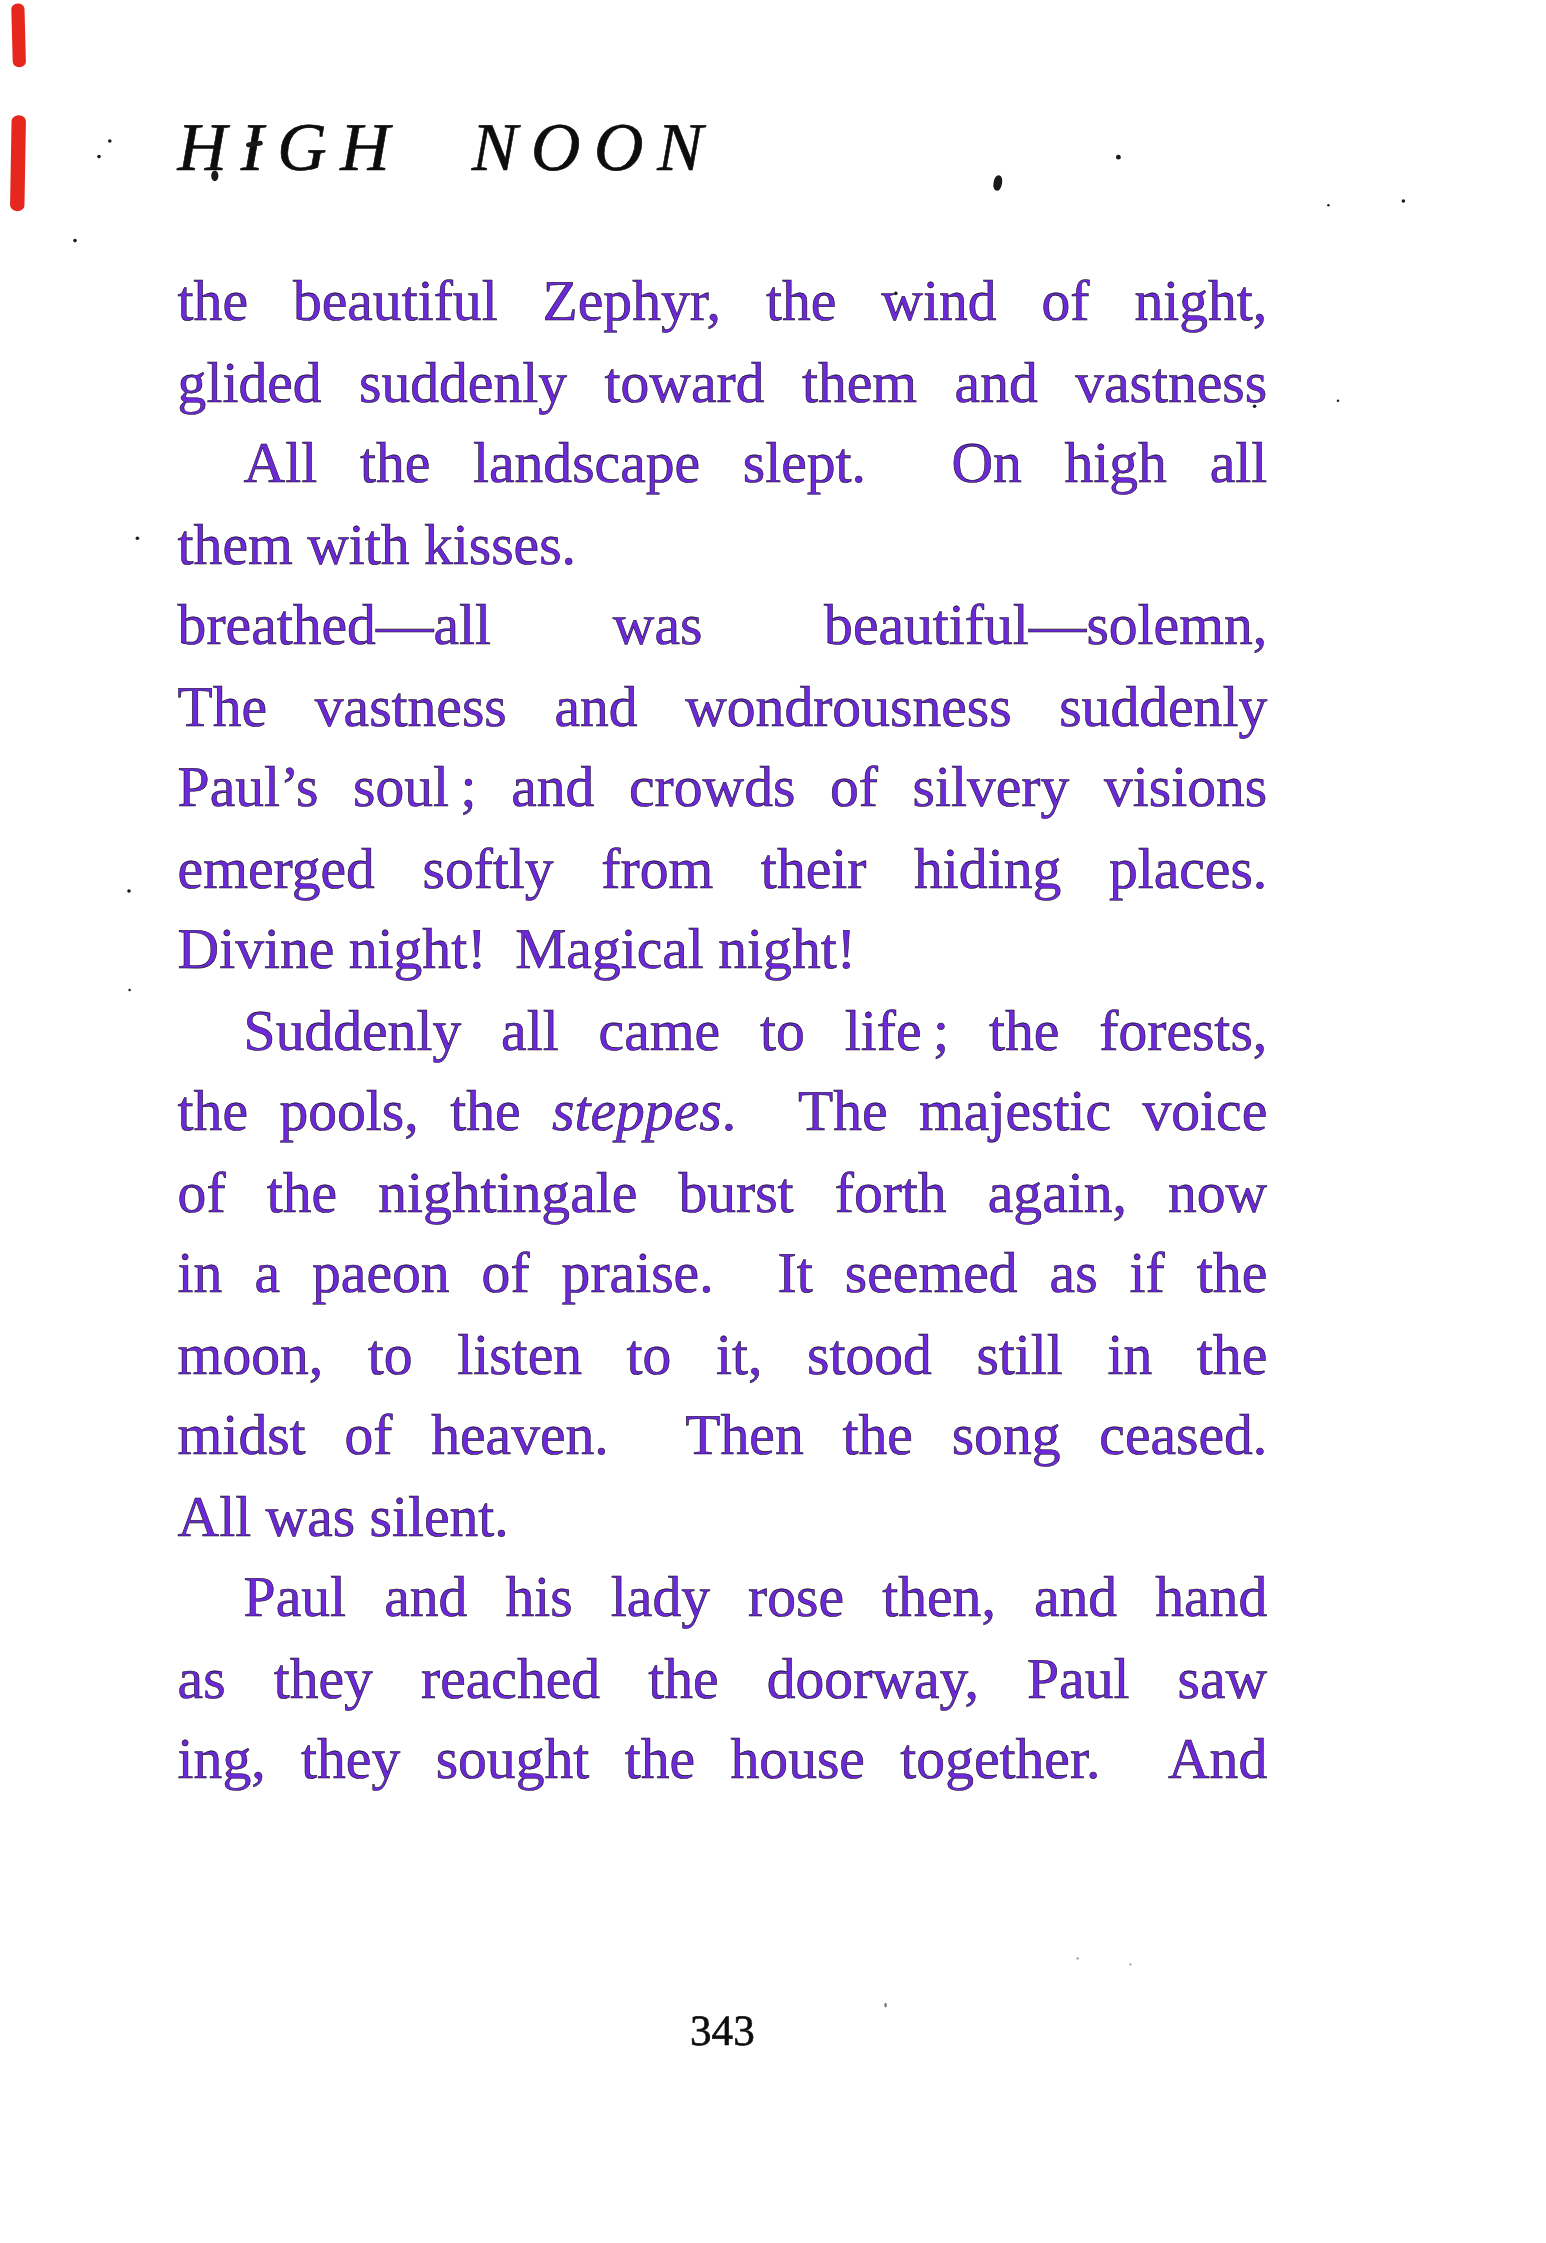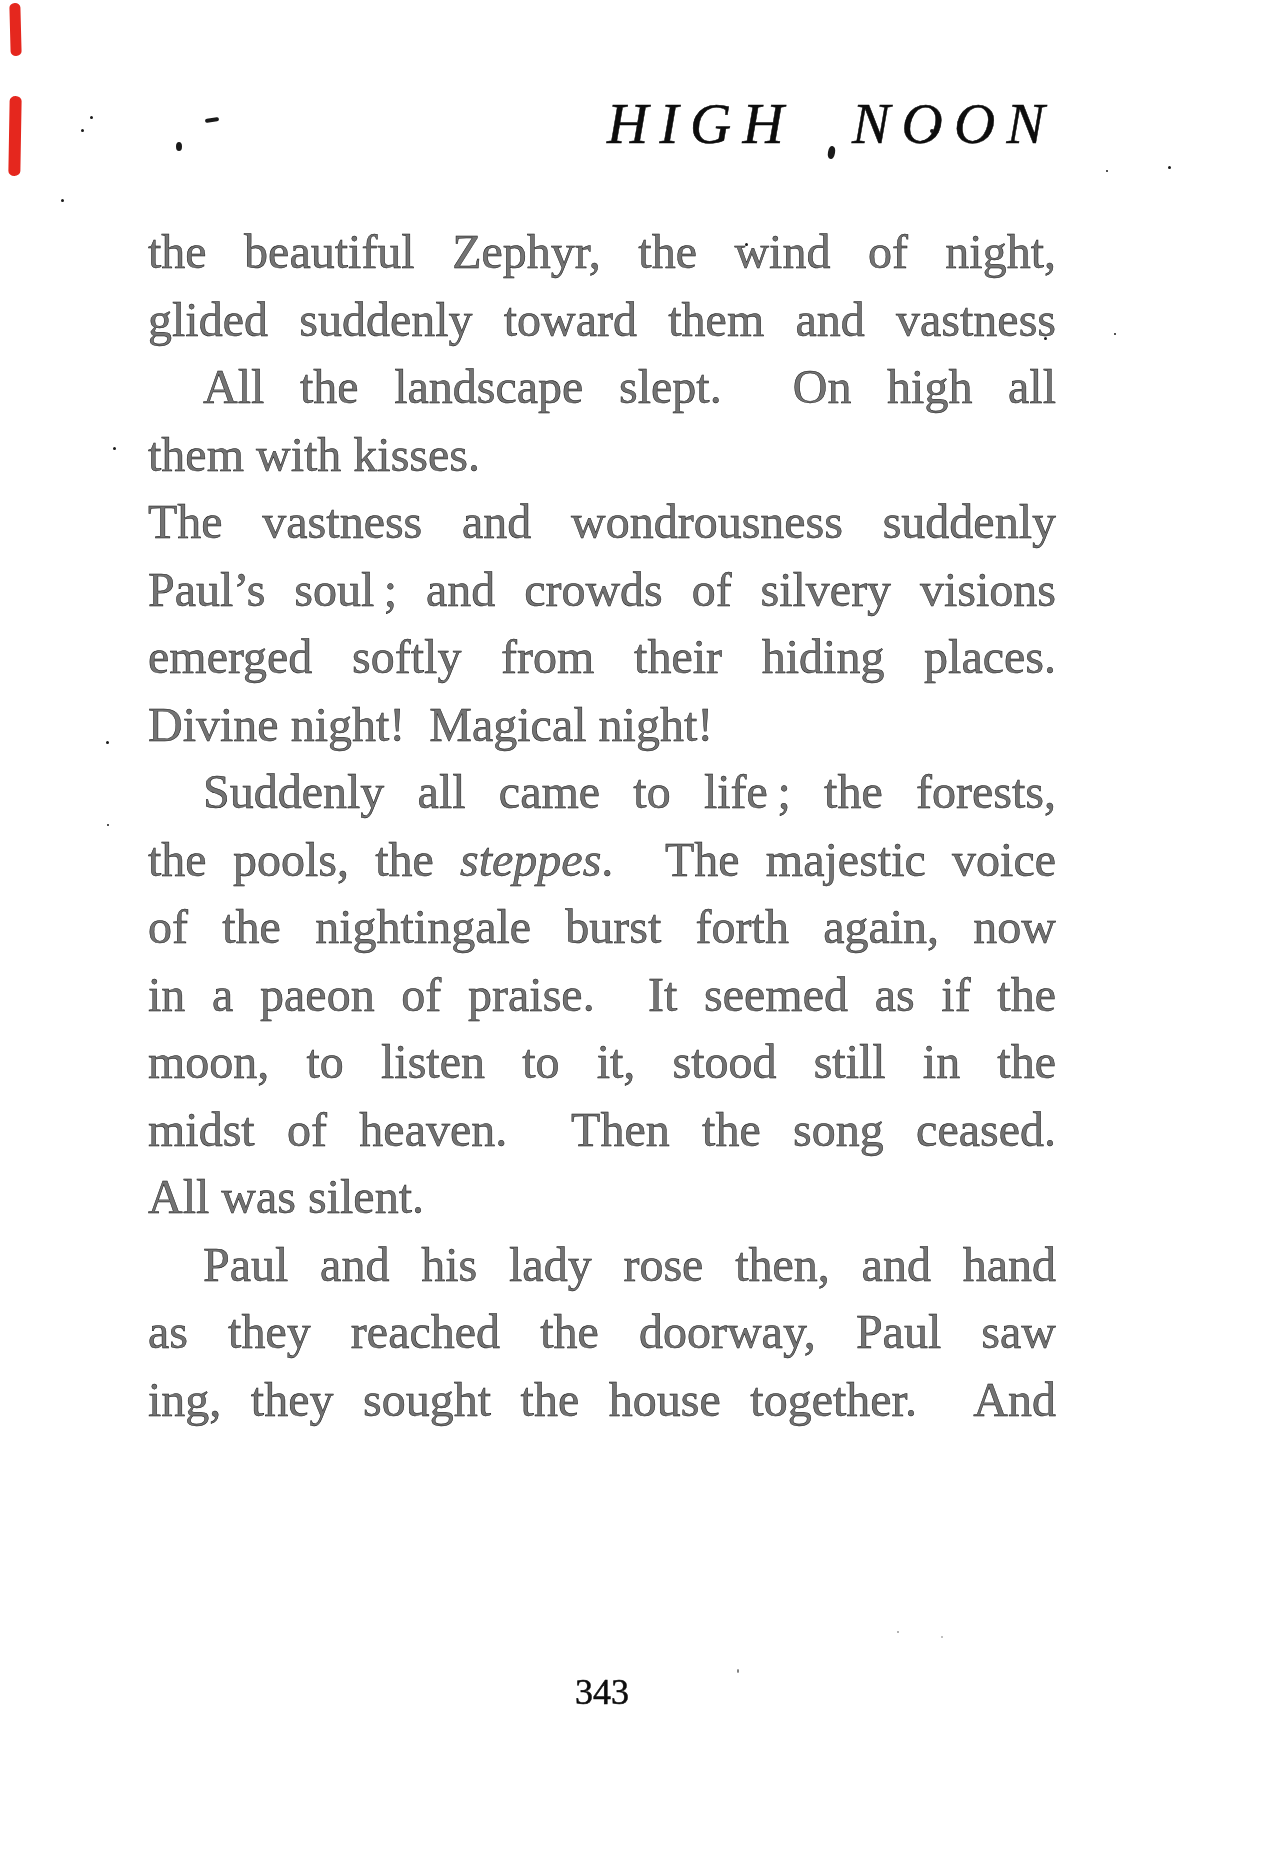--- a/index.html
+++ b/index.html
@@ -10,21 +10,21 @@
     font-family: "Liberation Serif", serif;
   }
   .page {
     position: absolute; left: 0; top: 0;
     width: 1288px; height: 1869px;
     background: #ffffff;
   }
   .running-head {
     position: absolute;
     left: 148px; top: 84px; width: 908px;
-    text-align: right;
+    text-align: left;
     font-style: italic;
     font-size: 57px;
     line-height: 80px;
     letter-spacing: 0.20em;
     word-spacing: 0.55em;
     color: #0d0d0d;
     -webkit-text-stroke: 0.5px #0d0d0d;
     white-space: nowrap;
   }
   .body-text {
@@ -72,25 +72,26 @@
 </head>
 <body>
 
 <div class="page">
 
   <div class="pen-mark m1" style="background: rgb(229, 39, 30);"></div>
   <div class="pen-mark m2" style="background: rgb(229, 39, 30);"></div>
 
   <div class="running-head">HIGH NOON</div>
 
-  <div class="body-text" style="color: #737373;">
+  <div class="body-text" style="color: #6d28d9;">
       <div class="line just"><span>the beautiful Zephyr, the wind of night,</span></div>
       <div class="line just"><span>glided suddenly toward them and vastness</span></div>
       <div class="line just ind"><span>All the landscape slept.&nbsp; On high all</span></div>
       <div class="line"><span>them with kisses.</span></div>
+      <div class="line just"><span>breathed—all was beautiful—solemn,</span></div>
       <div class="line just"><span>The vastness and wondrousness suddenly</span></div>
       <div class="line just"><span>Paul’s soul ; and crowds of silvery visions</span></div>
       <div class="line just"><span>emerged softly from their hiding places.</span></div>
       <div class="line"><span>Divine night!&nbsp; Magical night!</span></div>
       <div class="line just ind"><span>Suddenly all came to life ; the forests,</span></div>
       <div class="line just"><span>the pools, the </span><span class="it">steppes</span><span>.&nbsp; The majestic voice</span></div>
       <div class="line just"><span>of the nightingale burst forth again, now</span></div>
       <div class="line just"><span>in a paeon of praise.&nbsp; It seemed as if the</span></div>
       <div class="line just"><span>moon, to listen to it, stood still in the</span></div>
       <div class="line just"><span>midst of heaven.&nbsp; Then the song ceased.</span></div>

